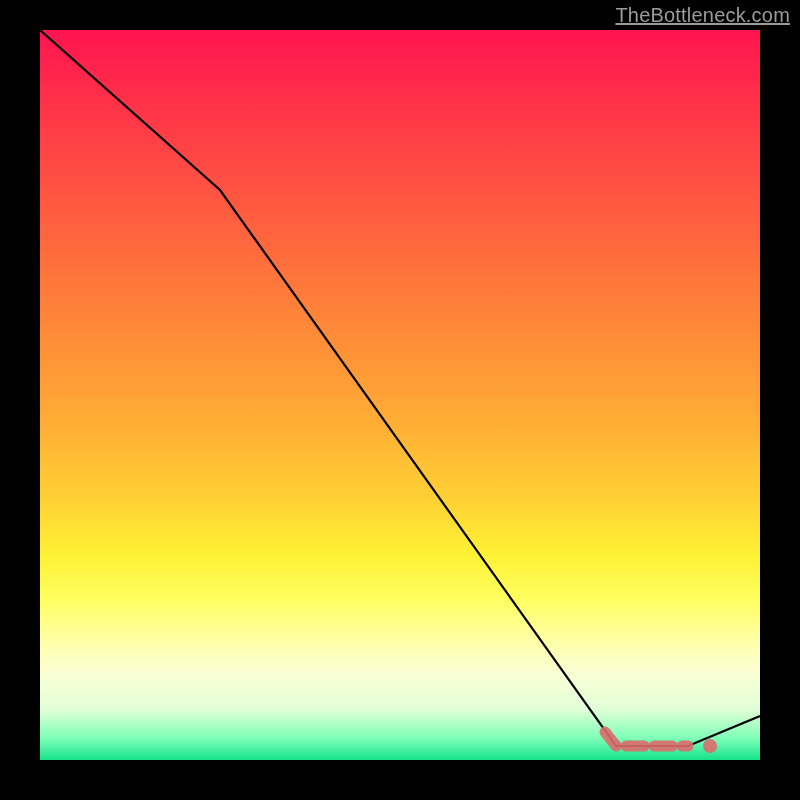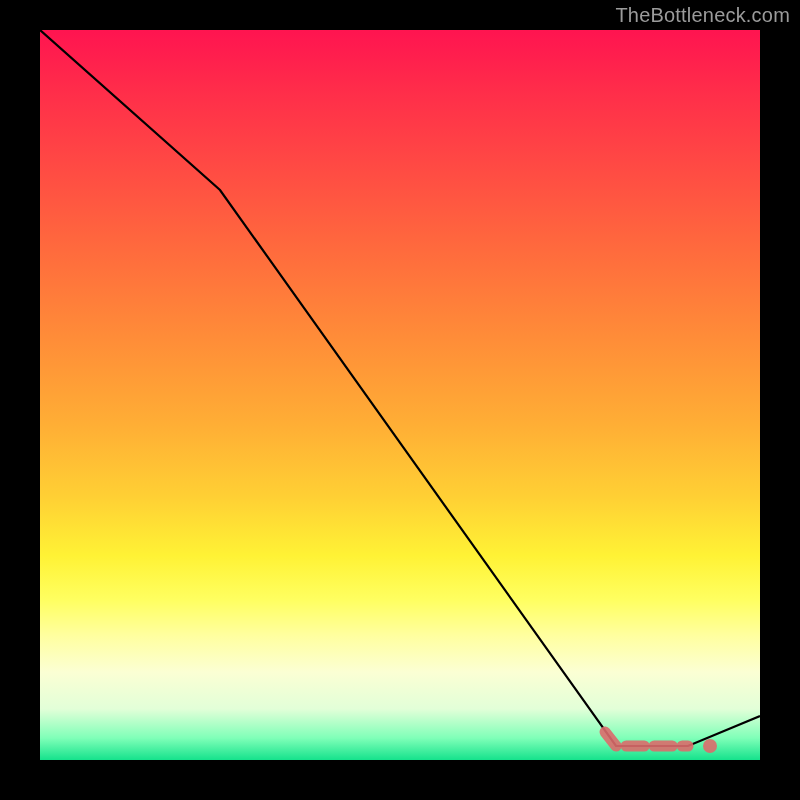--- a/index.html
+++ b/index.html
@@ -19,20 +19,21 @@
   }
   .attribution {
     position: absolute;
     top: 4px;
     right: 10px;
     color: #9b9b9b;
     font-size: 20px;
     font-weight: 400;
     letter-spacing: 0.2px;
     z-index: 5;
+    text-decoration: underline;
   }
   .plot {
     position: absolute;
     left: 40px;
     top: 30px;
     width: 720px;
     height: 730px;
     overflow: hidden;
   }
   .gradient {

